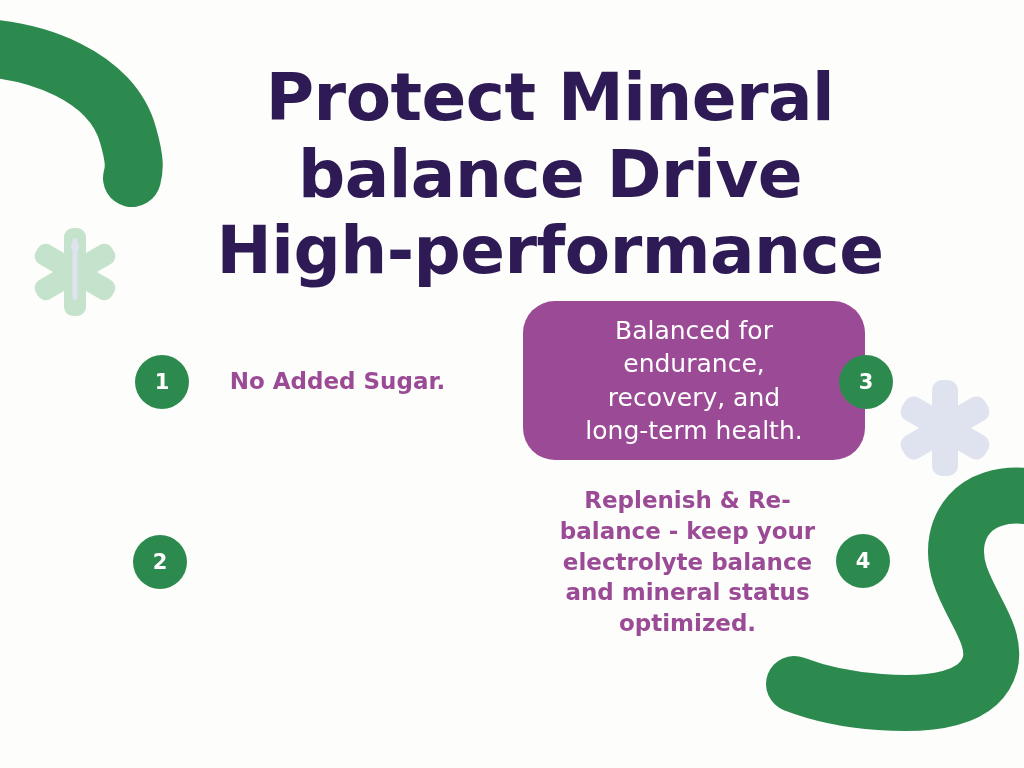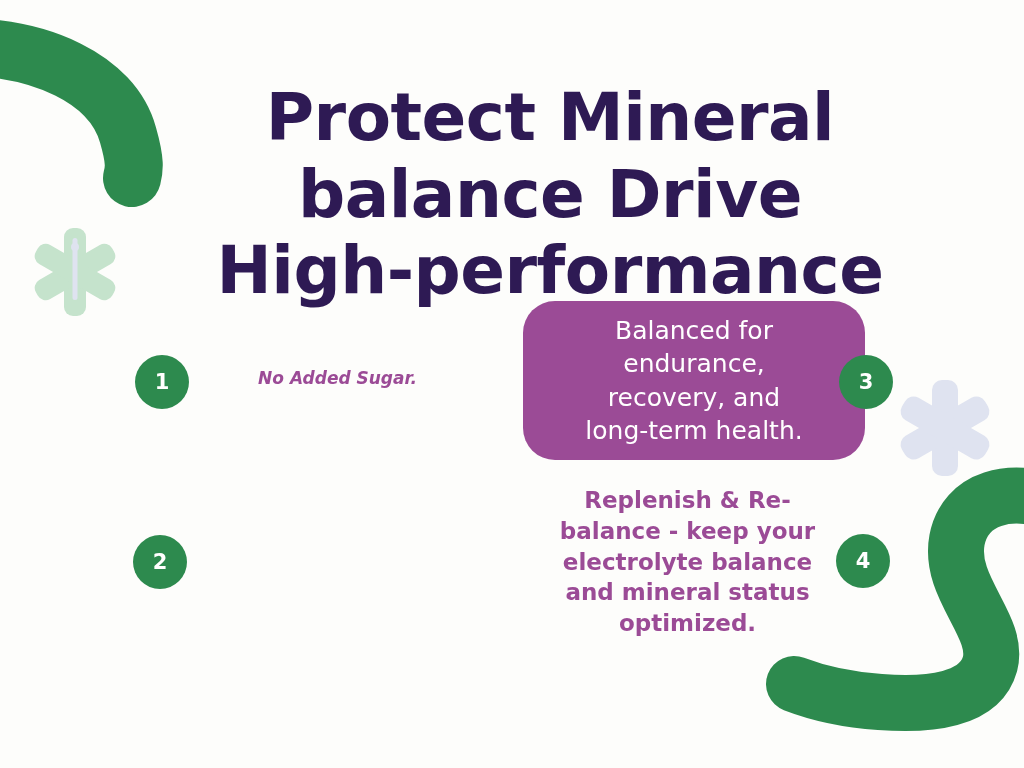--- a/index.html
+++ b/index.html
@@ -31,21 +31,21 @@
     width: 1024px;
     height: 768px;
     pointer-events: none;
   }
   .deco-layer svg { display: block; }
 
   
   .title {
     position: absolute;
     left: 150px;
-    top: 36px;
+    top: 16px;
     width: 800px;
     text-align: center;
     color: #2e1a54;
     font-family: "DejaVu Sans", sans-serif;
     font-weight: 700;
     font-size: 66px;
     line-height: 1.16;
     letter-spacing: -0.5px;
     white-space: pre-line;
   }
@@ -101,22 +101,21 @@
     font-weight: 700;
     line-height: 1.3;
     text-align: center;
     white-space: pre-line;
     z-index: 5;
   }
   #text-1 {
     left: 205px;
     top: 367px;
     width: 265px;
-    font-size: 17px;
-    font-style: italic;
+    font-size: 23px;
   }
   #text-4 {
     left: 540px;
     top: 485px;
     width: 295px;
     font-size: 23px;
     line-height: 1.34;
   }
 </style>
 </head>

